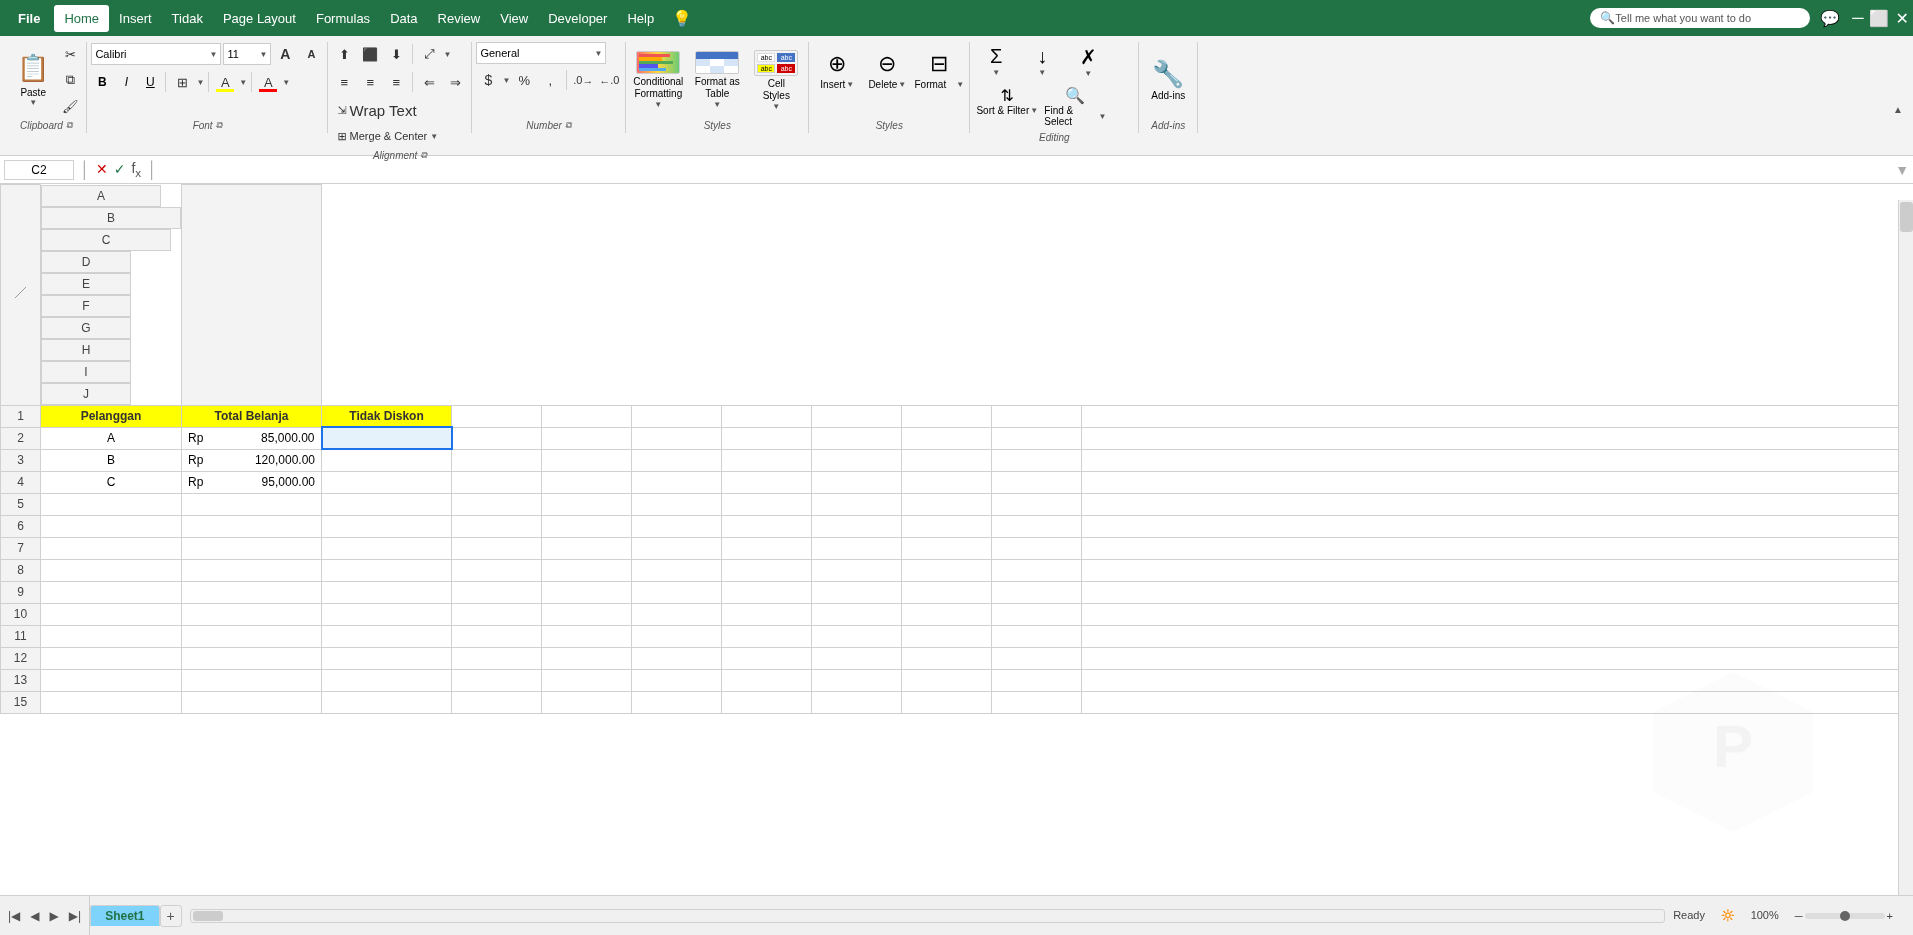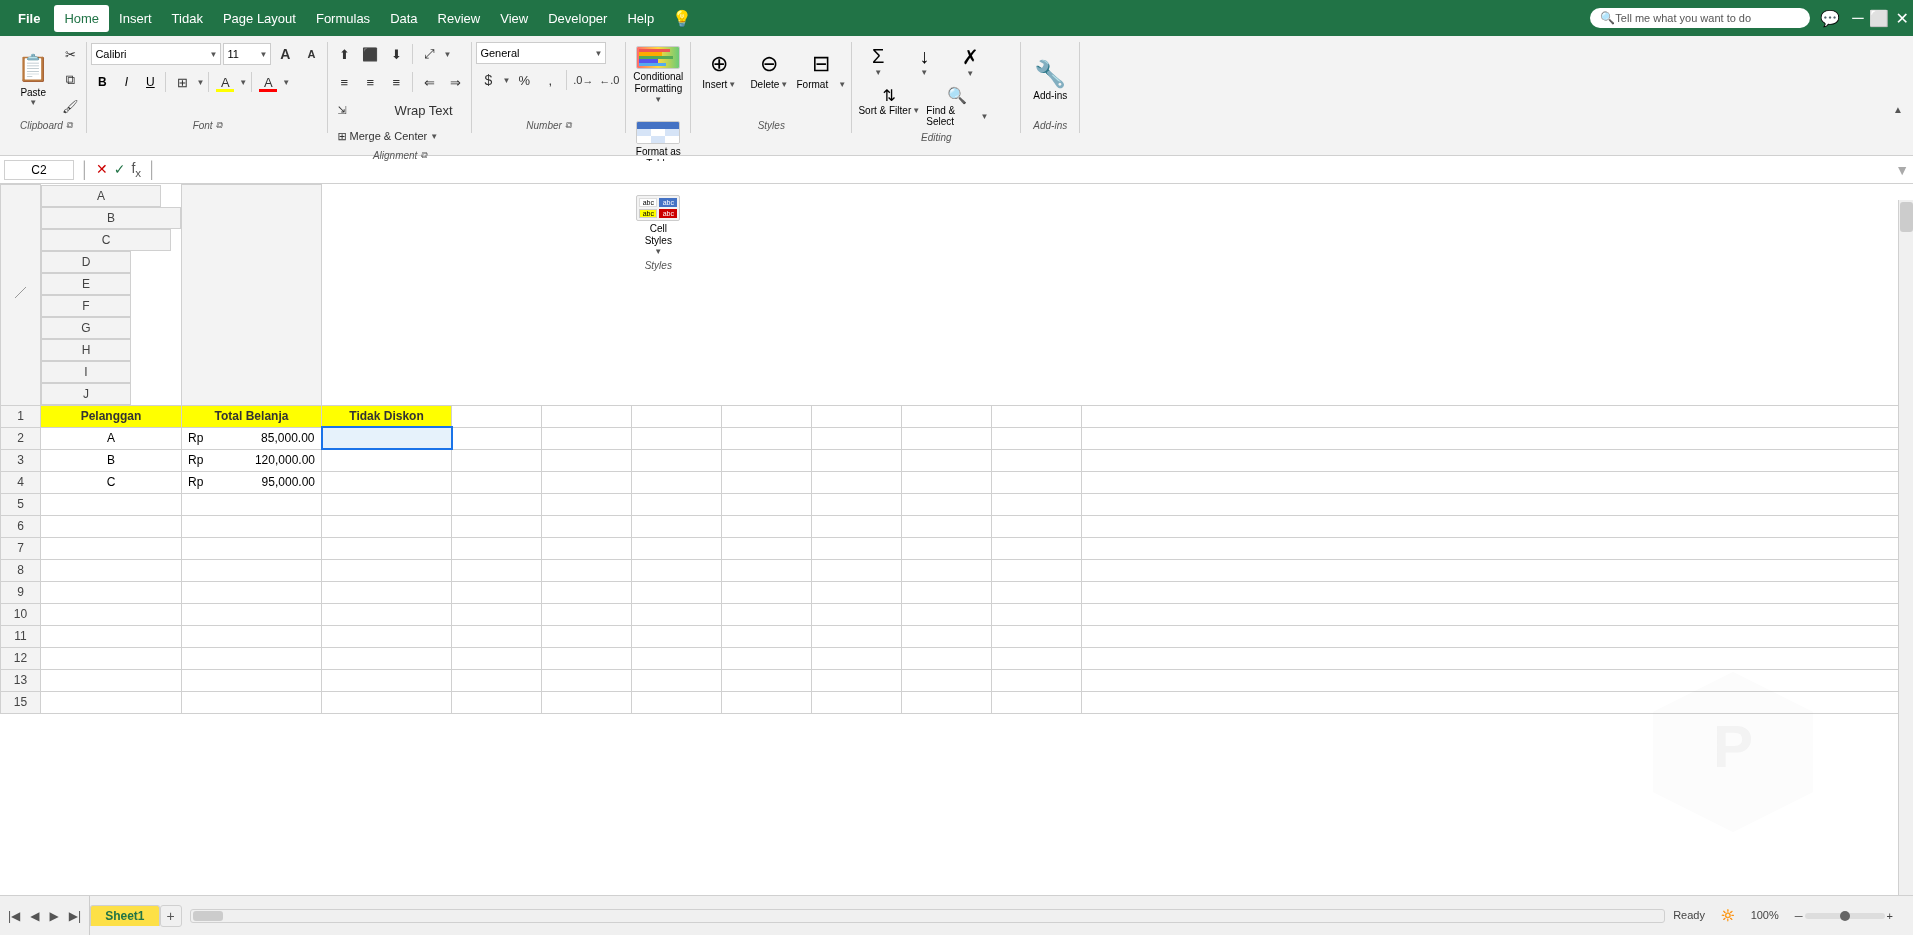--- a/index.html
+++ b/index.html
@@ -139,21 +139,21 @@
     
     .header-cell {
       background: #ffff00;
       font-weight: bold;
       color: #333;
       text-align: center;
     }
     .data-cell-center { text-align: center; }
     .sheet-tab {
       padding: 3px 14px;
-      background: #fde047;
+      background: #7dd3fc;
       border: 1px solid #d0d0d0;
       border-bottom: none;
       border-radius: 3px 3px 0 0;
       font-size: 12px;
       cursor: pointer;
       color: #217346;
       font-weight: 600;
     }
     .sheet-tab-add {
       width: 22px; height: 22px;
@@ -358,21 +358,21 @@
           <div class="icon-btn">≡</div>
           <div class="icon-btn">≡</div>
           <div class="icon-btn">≡</div>
           <div class="separator-small"></div>
           <div class="icon-btn">⇐</div>
           <div class="icon-btn">⇒</div>
         </div>
         <div class="h-flex">
           <div class="icon-btn" style="width:auto; padding:0 4px; font-size:11px; gap:3px; display:flex; align-items:center;">
             <span>⇲</span>
-            <span style="font-size:13px;margin-left:45px;">Wrap Text</span>
+            <span style="font-size:15px;">Wrap Text</span>
           </div>
         </div>
         <div class="h-flex">
           <div class="icon-btn" style="width:auto; padding:0 4px; font-size:11px; gap:3px;">
             <span>⊞</span>
             <span style="font-size:11px;">Merge &amp; Center</span>
             <span class="dropdown-arrow">▼</span>
           </div>
         </div>
       </div>
@@ -402,21 +402,21 @@
           <div class="icon-btn" style="font-size:11px;">←.0</div>
         </div>
       </div>
       <div class="group-label-bar">
         <span>Number</span>
         <span class="group-label-expand">⧉</span>
       </div>
     </div>
 
     <div class="group-container">
-      <div class="group-content" style="flex-direction:column; align-items:center; gap:9px; flex:1;">
+      <div class="group-content" style="flex-direction:row; align-items:center; gap:3px; flex:1;">
         <div class="styles-btn">
           <div style="width:44px; height:40px; position:relative; overflow:hidden; border:1px solid #ccc; border-radius:2px;">
             <div style="background:linear-gradient(to right, #ff6b6b,#ffd93d,#6bcb77); width:100%; height:100%; display:flex; flex-direction:column; justify-content:space-around; padding:2px;">
               <div style="height:4px; background:#e55; width:80%;"></div>
               <div style="height:4px; background:#fa0; width:60%;"></div>
               <div style="height:4px; background:#5a5; width:90%;"></div>
               <div style="height:4px; background:#55e; width:50%;"></div>
               <div style="height:4px; background:#5ae; width:70%;"></div>
             </div>
           </div>

